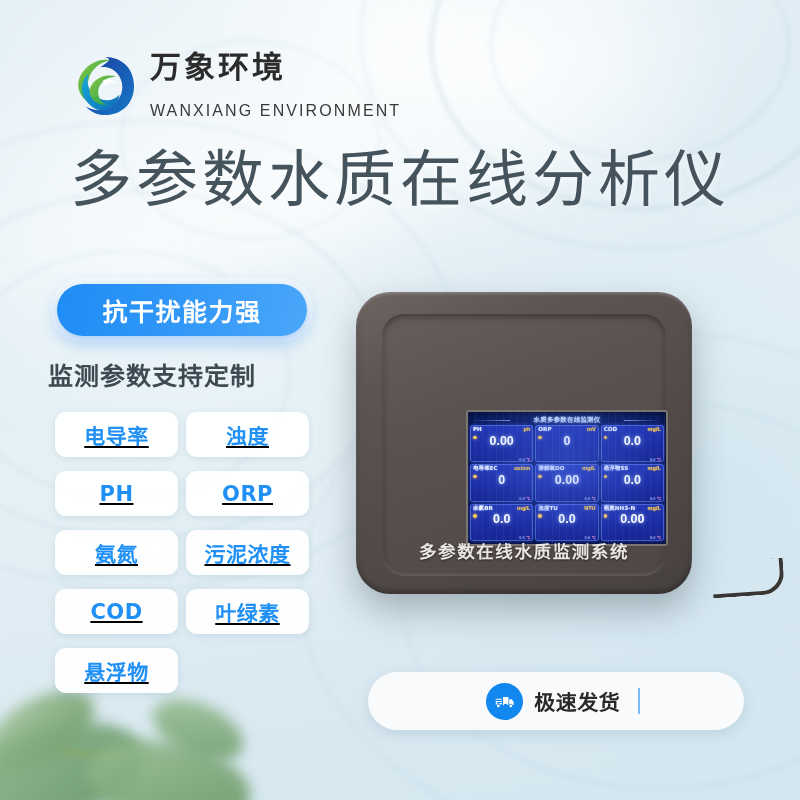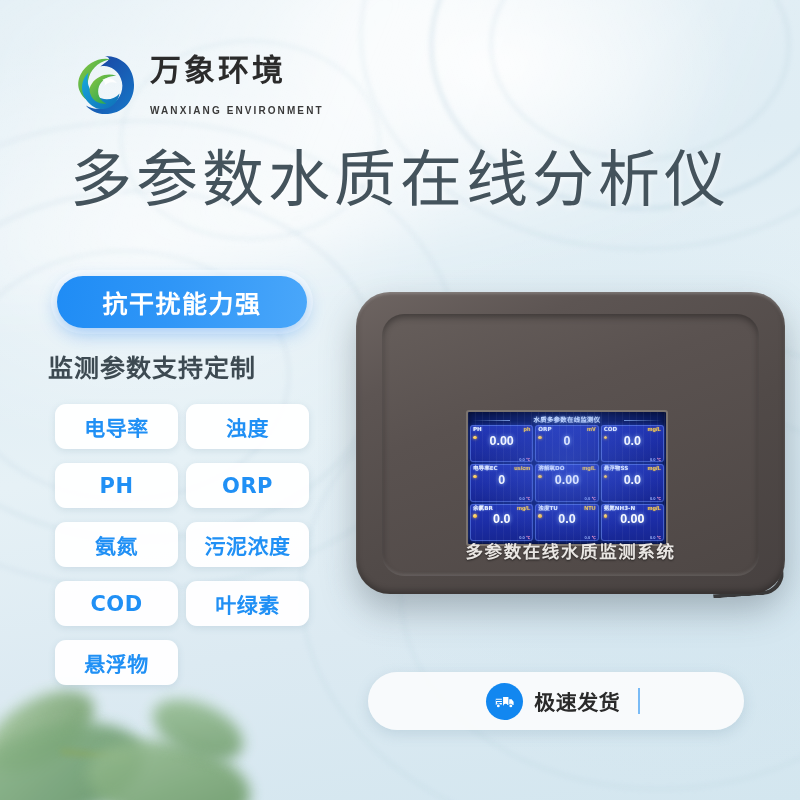--- a/index.html
+++ b/index.html
@@ -82,22 +82,22 @@
   .logo-text-wrap { display: flex; flex-direction: column; gap: 20px; }
   .logo-cn {
     font-size: 31px;
     font-weight: bold;
     color: #2b2b2b;
     letter-spacing: 3px;
     line-height: 1;
     font-family: "DejaVu Sans", "Liberation Sans", sans-serif;
   }
   .logo-en {
-    font-size: 10px;
-    font-weight: bold;
+    font-size: 16px;
+    font-weight: normal;
     color: #3a3a3a;
     letter-spacing: 2.1px;
     line-height: 1;
   }
 
   
   .main-title {
     position: absolute;
     left: 0; right: 0; top: 144px;
     text-align: center;
@@ -114,21 +114,21 @@
   
   .left-panel {
     position: absolute;
     left: 48px; top: 272px;
     width: 268px;
   }
 
   .highlight-pill {
     width: 250px;
     height: 52px;
-    margin: 4px auto;
+    margin: 12px auto;
     border-radius: 26px;
     background: linear-gradient(100deg, #1f8cf5 0%, #2f96f7 45%, #4aa7fa 100%);
     box-shadow: 0 6px 18px rgba(36,130,235,0.40), 0 0 0 6px rgba(255,255,255,0.55);
     display: flex;
     align-items: center;
     justify-content: center;
     color: #ffffff;
     font-size: 25px;
     font-weight: bold;
     letter-spacing: 1.5px;
@@ -144,41 +144,42 @@
     letter-spacing: 1px;
     font-family: Liberation Sans, sans-serif;
   }
 
   .tag-grid {
     margin-top: 20px;
     display: grid;
     grid-template-columns: 123px 123px;
     gap: 14px 8px;
     justify-content: center;
+    text-decoration: underline;
   }
   .tag {
     height: 45px;
     border-radius: 11px;
     background: rgba(255,255,255,0.95);
     box-shadow: 0 2px 7px rgba(90,130,155,0.16);
     display: flex;
     align-items: center;
     justify-content: center;
     color: #2090f5;
     font-size: 21px;
     font-weight: bold;
     letter-spacing: 0.5px;
     font-family: "DejaVu Sans", "Liberation Sans", sans-serif;
   }
 
   
   .device {
     position: absolute;
     left: 356px; top: 292px;
-    width: 429px;
+    width: 336px;
     height: 302px;
     border-radius: 34px;
     background:
       linear-gradient(155deg, #6e6562 0%, #5d5553 22%, #514a48 58%, #474140 100%);
     box-shadow:
       0 16px 34px rgba(60,70,80,0.34),
       inset 0 2px 3px rgba(255,255,255,0.22),
       inset 0 -3px 6px rgba(0,0,0,0.30);
   }
   .device-inner {

